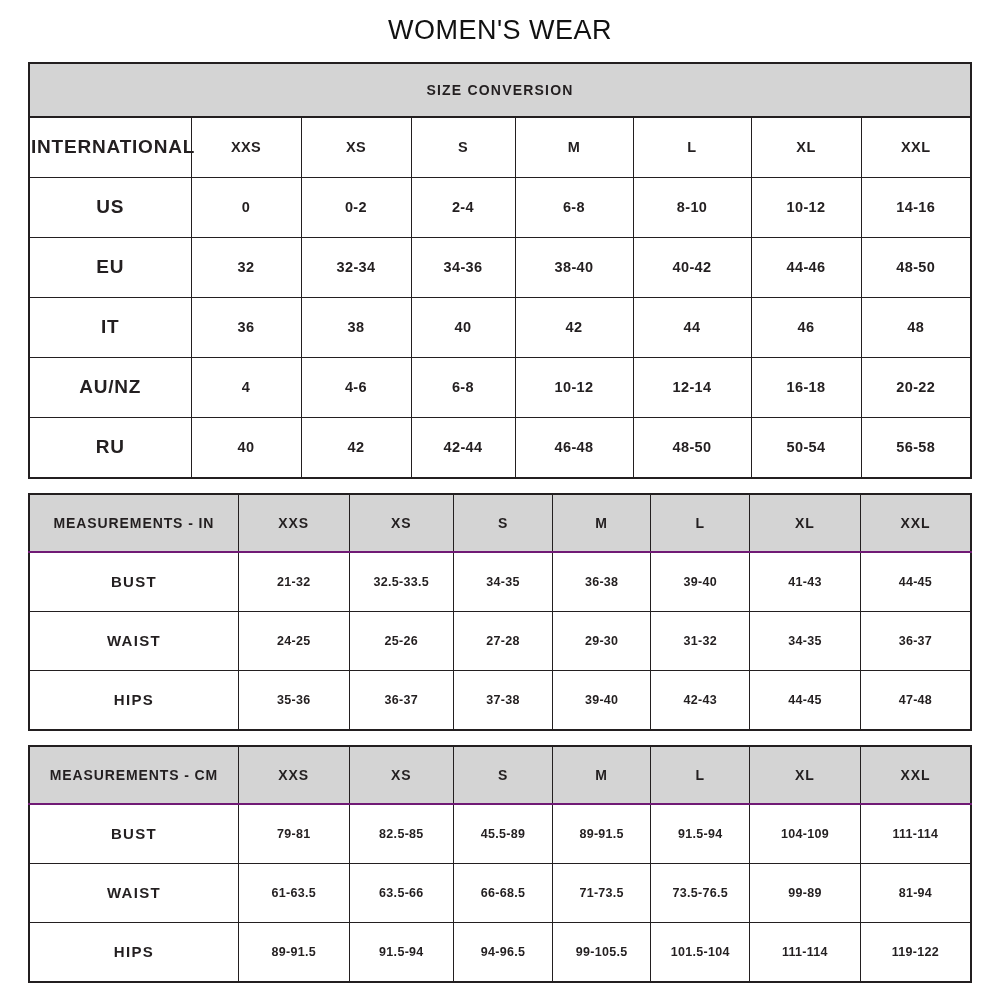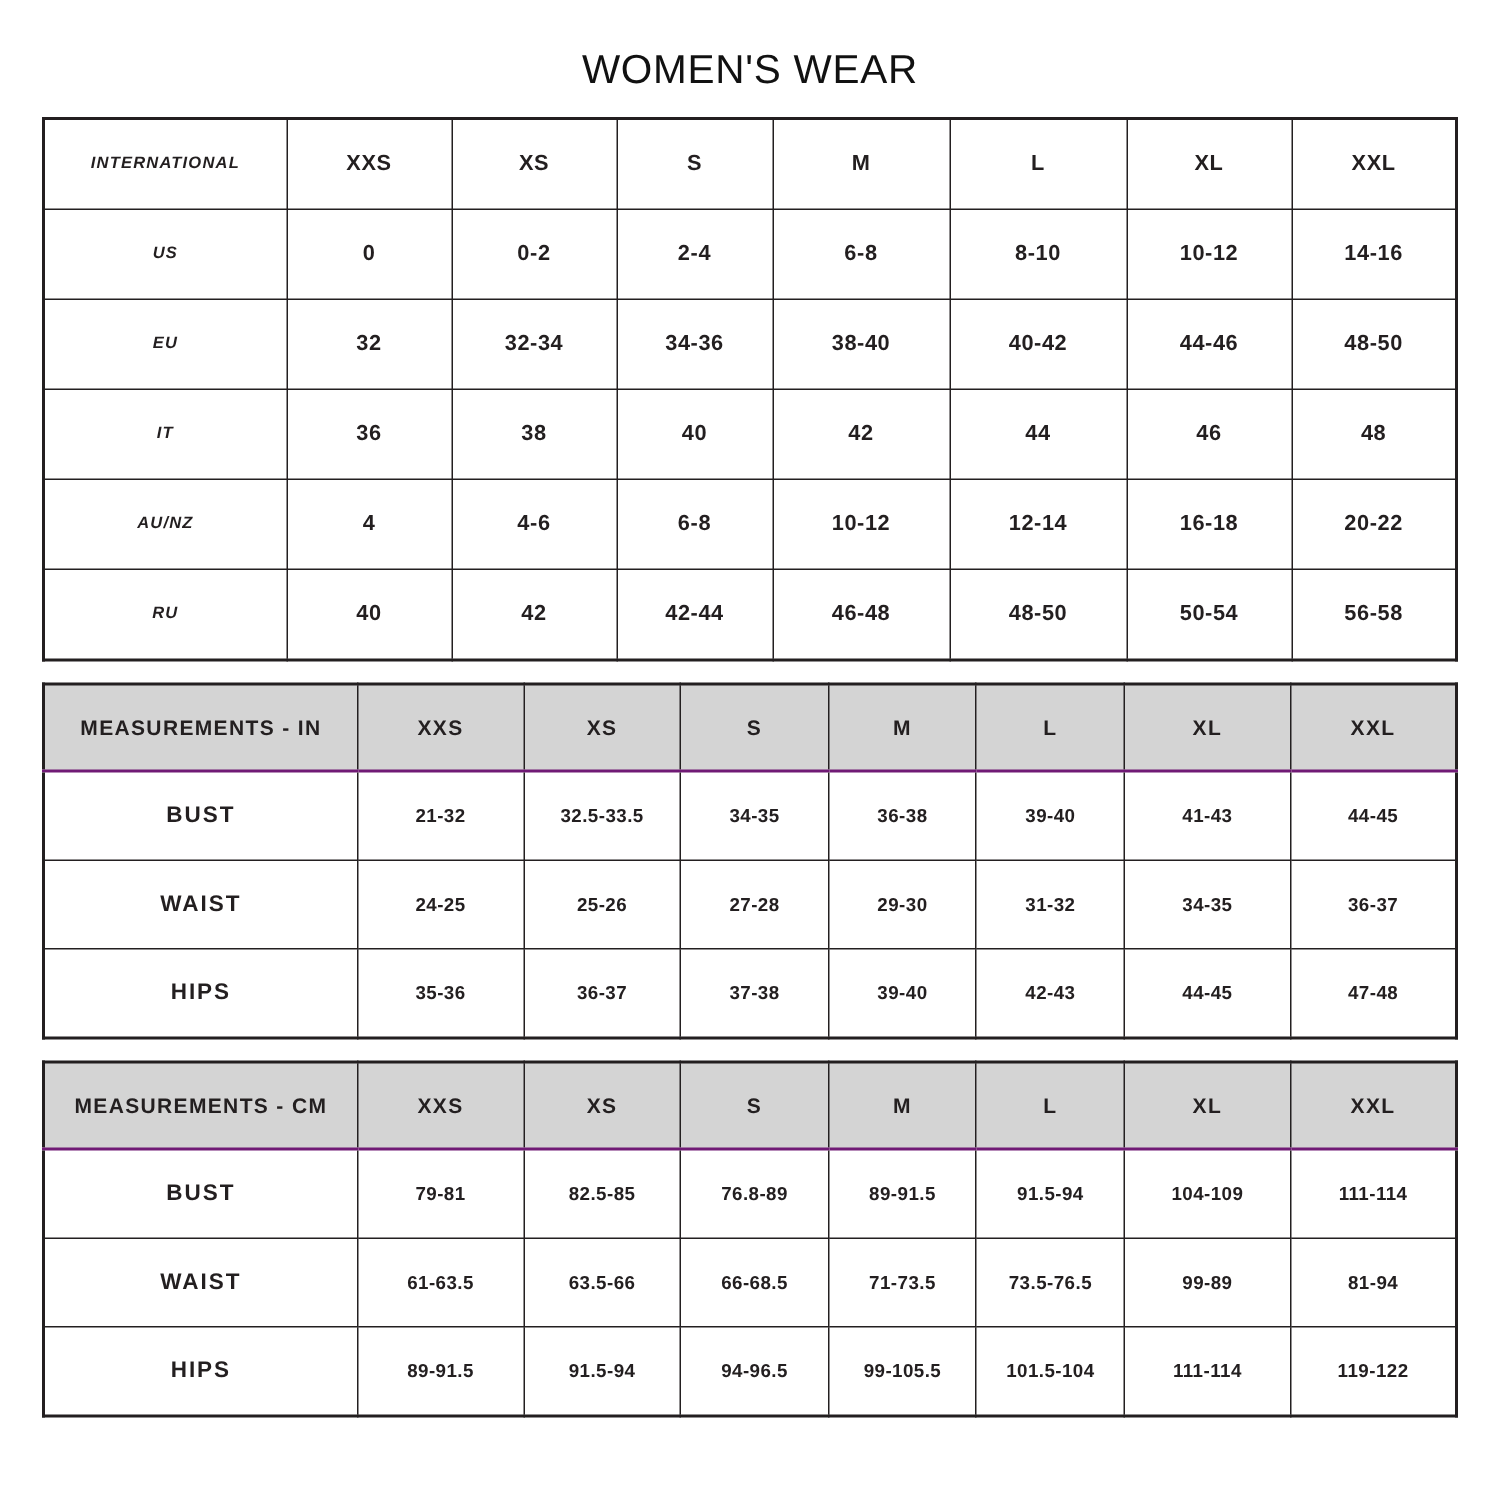--- a/index.html
+++ b/index.html
@@ -11,21 +11,21 @@
     width: 1000px;
     height: 1000px;
     font-family: "Liberation Sans", sans-serif;
     color: #1a1a1a;
     -webkit-font-smoothing: antialiased;
   }
   .page {
     width: 1000px;
     height: 1000px;
     box-sizing: border-box;
-    padding: 16px 28px;
+    padding: 0 28px;
     position: relative;
   }
   .page-title {
     text-align: center;
     font-size: 27px;
     font-weight: 400;
     letter-spacing: 0.5px;
     color: #111;
     margin: 0;
     padding-top: 16px;
@@ -55,23 +55,22 @@
     letter-spacing: 1.2px;
     height: 50px;
     border-bottom: 2px solid #231f20;
   }
   .t-conv td {
     height: 57px;
     font-size: 14.5px;
     letter-spacing: 0.4px;
   }
   .t-conv .rowlabel {
-    font-size: 11px;
+    font-size: 19px;
     letter-spacing: 0.8px;
-    font-style: italic;
   }
 
   
   .t-meas { margin-bottom: 14px; }
   .t-meas thead th {
     background: #d4d4d4;
     height: 54px;
     font-size: 14px;
     letter-spacing: 0.9px;
     border-bottom: 2px solid #701a75;
@@ -107,20 +106,23 @@
         <col style="width:110px">
         <col style="width:110px">
       <col style="width:104px">
         <col style="width:118px">
         <col style="width:118px">
       <col style="width:110px">
         <col style="width:110px">
     </colgroup>
     <tbody>
       <tr>
+        <td class="band" colspan="8">SIZE CONVERSION</td>
+      </tr>
+      <tr>
         <td class="rowlabel">INTERNATIONAL</td>
         <td>XXS</td>
         <td>XS</td>
         <td>S</td>
         <td>M</td>
         <td>L</td>
         <td>XL</td>
         <td>XXL</td>
       </tr>
       <tr>
@@ -254,21 +256,21 @@
         <th>L</th>
         <th>XL</th>
         <th>XXL</th>
       </tr>
     </thead>
     <tbody>
       <tr>
         <td class="lead">BUST</td>
         <td class="val">79-81</td>
         <td class="val">82.5-85</td>
-        <td class="val">76.8-89</td>
+        <td class="val">45.5-89</td>
         <td class="val">89-91.5</td>
         <td class="val">91.5-94</td>
         <td class="val">104-109</td>
         <td class="val">111-114</td>
       </tr>
       <tr>
         <td class="lead">WAIST</td>
         <td class="val">61-63.5</td>
         <td class="val">63.5-66</td>
         <td class="val">66-68.5</td>

